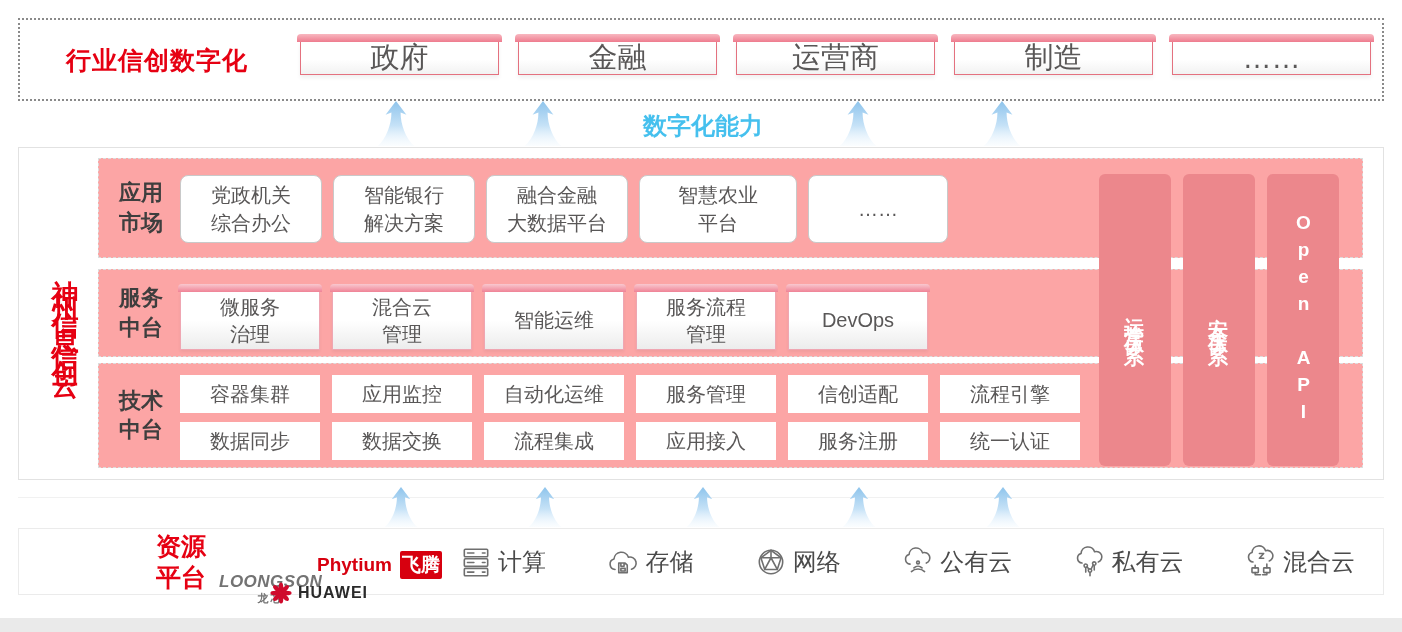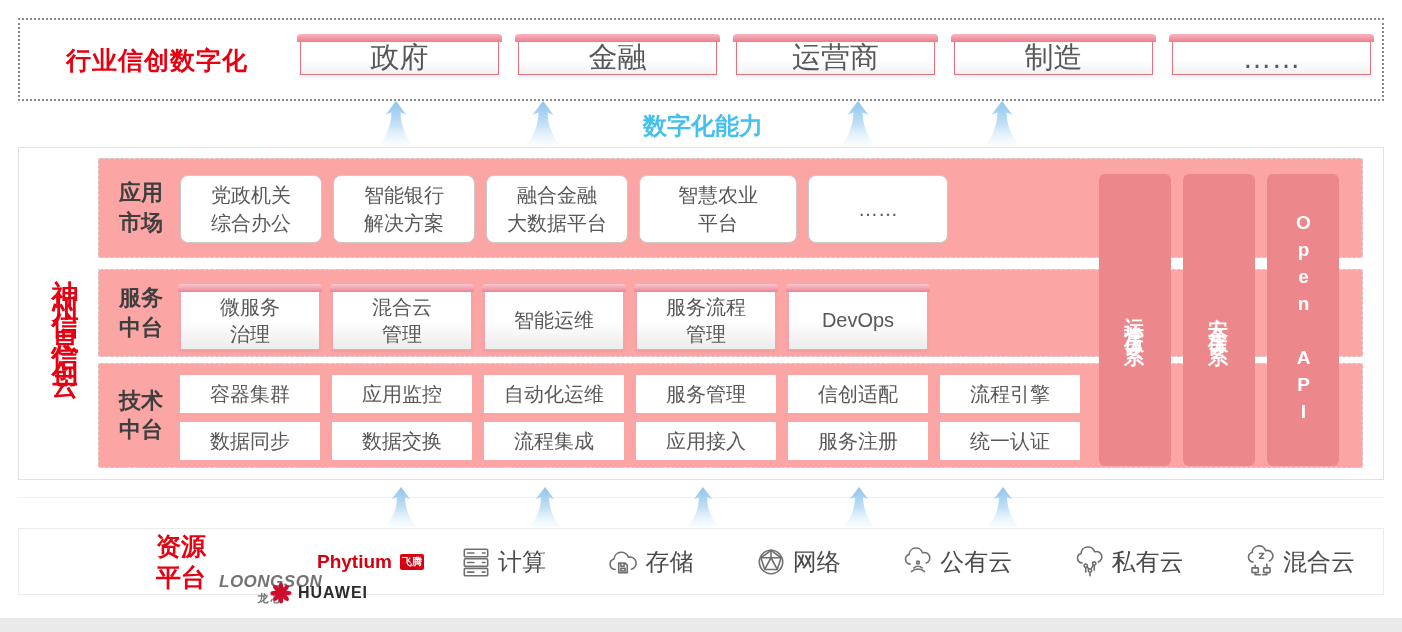--- a/index.html
+++ b/index.html
@@ -72,21 +72,21 @@
   .gap-line{position:absolute;left:18px;top:497px;width:1366px;height:1px;background:#f1f1f1;}
   .resource{position:absolute;left:18px;top:528px;width:1366px;height:67px;background:#fff;border:1px solid #ebebeb;}
   .resource-title{position:absolute;left:137px;top:50%;transform:translateY(-50%);
     color:var(--brand-red);font-size:25px;font-weight:bold;white-space:pre-line;line-height:1.25;}
   .vendors{position:absolute;left:195px;top:0;width:290px;height:100%;}
   .loongson{position:absolute;left:5px;top:16px;color:#737373;text-align:center;margin-top:27px;}
   .loongson .ls-main{font-size:17px;font-weight:bold;font-style:italic;letter-spacing:.5px;}
   .loongson .ls-sub{font-size:11px;font-weight:bold;margin-top:-1px;letter-spacing:2px;}
   .phytium{position:absolute;left:103px;top:22px;display:flex;align-items:center;gap:8px;}
   .phytium .ph-main{color:#d7000f;font-size:19px;font-weight:bold;}
-  .phytium .ph-badge{background:#d7000f;color:#fff;font-size:10px;font-weight:bold;padding:1px 2px;border-radius:2px;}
+  .phytium .ph-badge{background:#d7000f;color:#fff;font-size:19px;font-weight:bold;padding:1px 2px;border-radius:2px;}
   .huawei{position:absolute;left:55px;top:52px;display:flex;align-items:center;gap:5px;}
   .huawei .hw-text{color:#2a2a2a;font-size:16px;font-weight:bold;letter-spacing:1px;}
   .res-items{position:absolute;left:440px;right:28px;top:0;height:100%;
     display:flex;align-items:center;justify-content:space-between;}
   .res-item{display:flex;align-items:center;gap:5px;font-size:24px;color:#4a4a4a;}
   .res-item svg{display:block;}
   .bottom-strip{position:absolute;left:0;top:618px;width:1402px;height:14px;background:#eaeaea;}
   .icon{stroke:#6f6f6f;fill:none;stroke-width:1.5;stroke-linecap:round;stroke-linejoin:round;}
 </style>
 </head>

